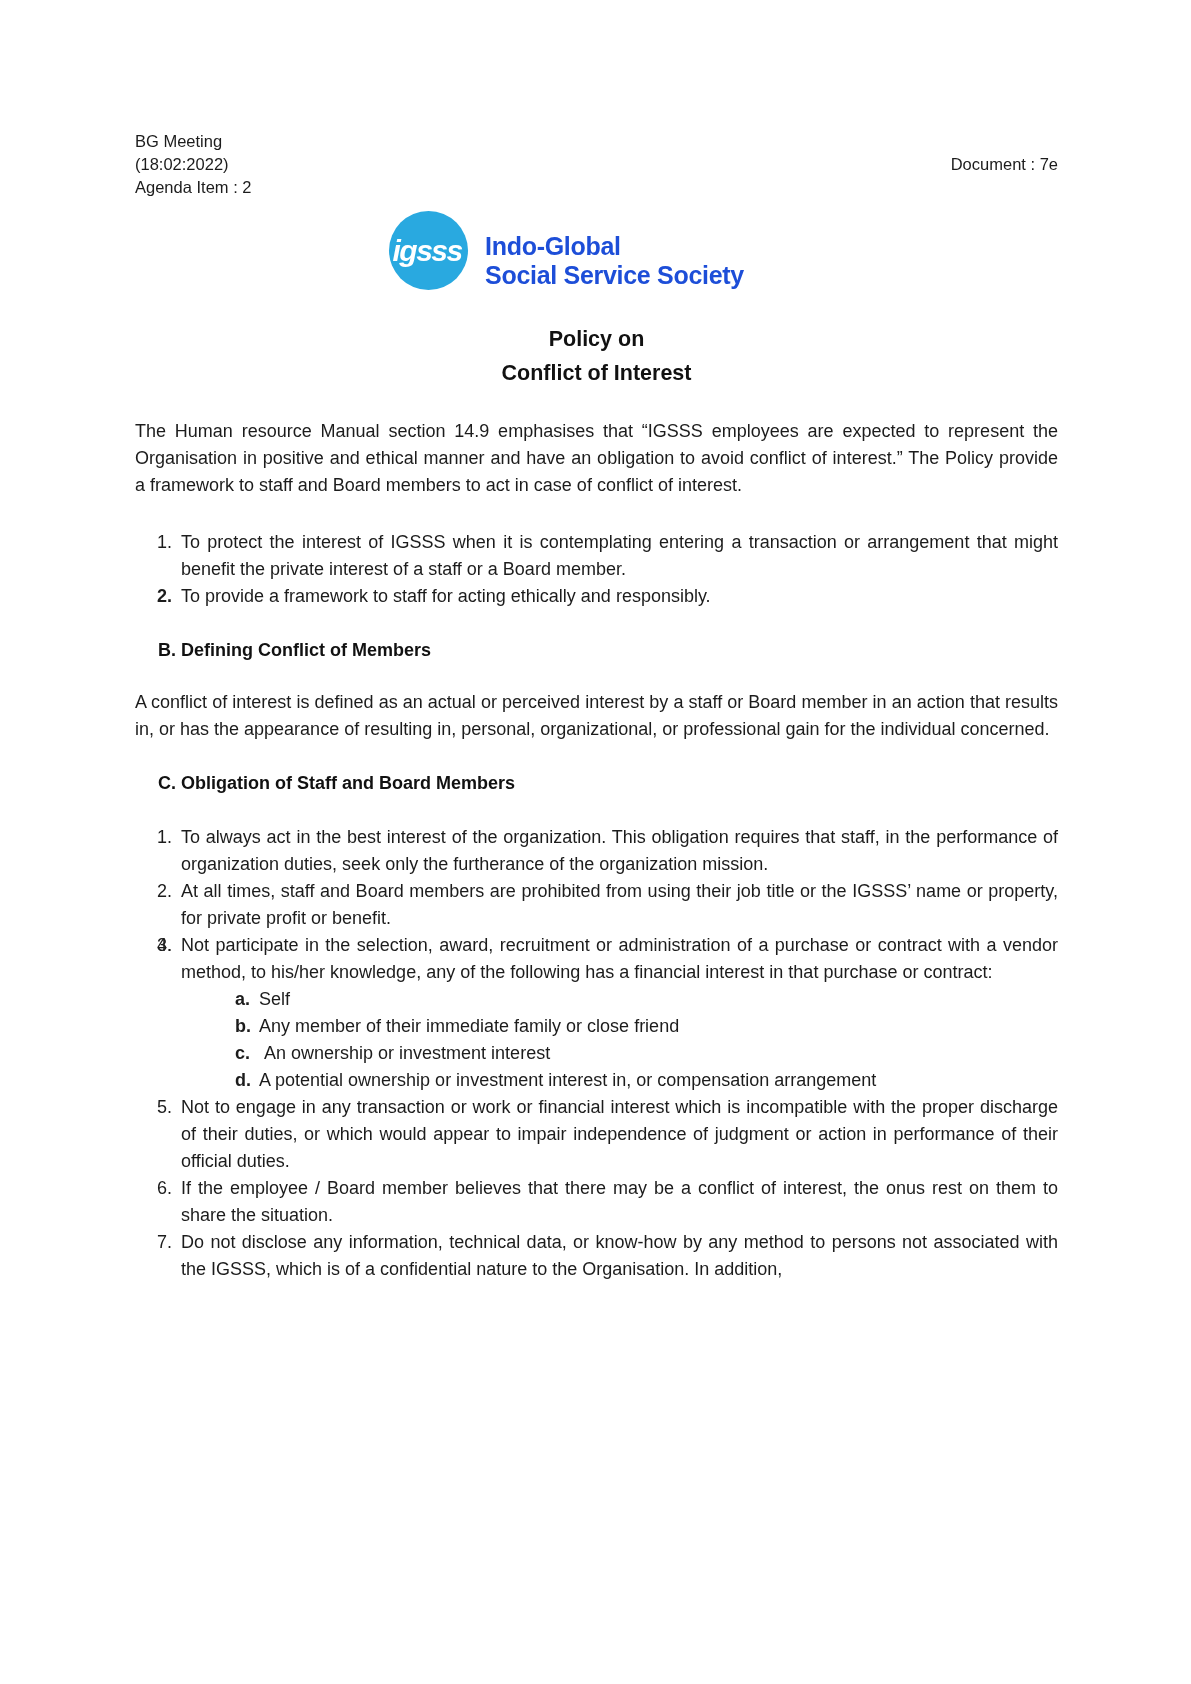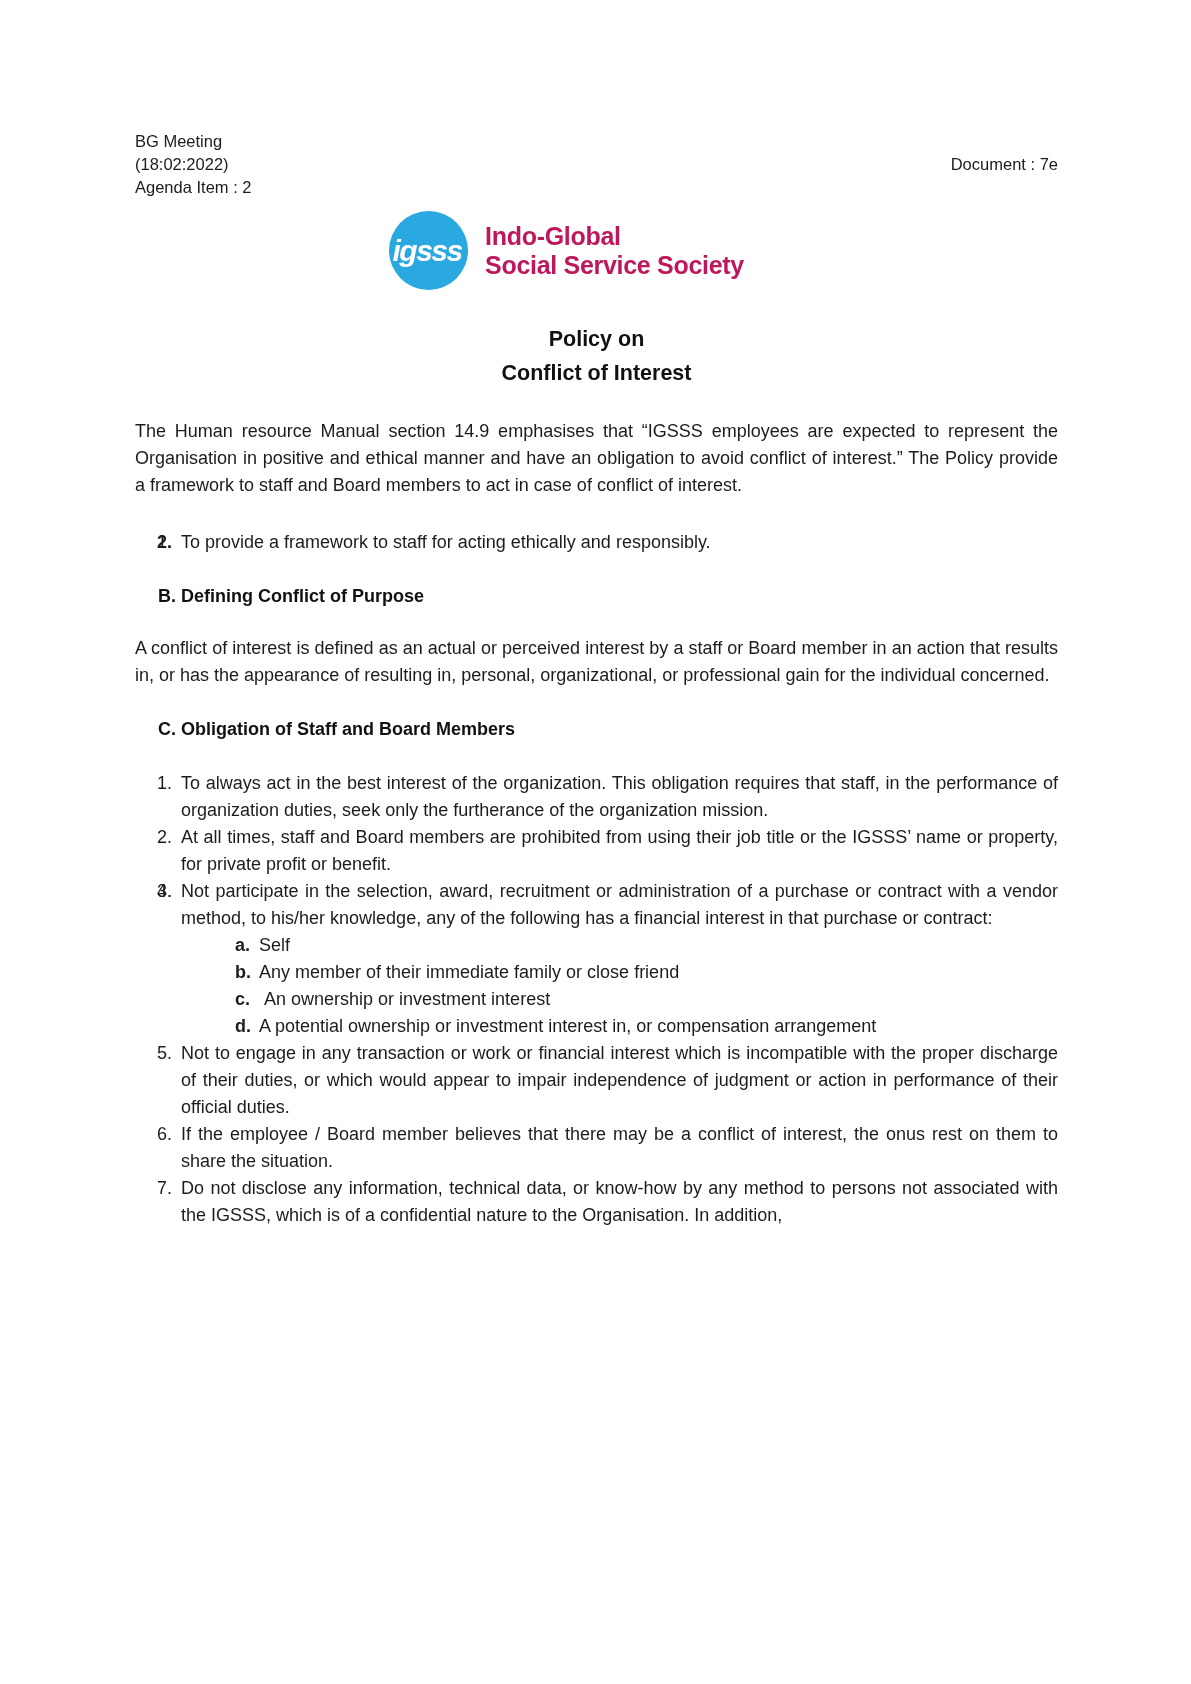--- a/index.html
+++ b/index.html
@@ -18,21 +18,21 @@
     display: flex;
     justify-content: space-between;
     align-items: flex-start;
     font-size: 16.5px;
     line-height: 23px;
   }
   .doc-ref { margin-top: 23px; }
   .logo-row {
     display: flex;
     justify-content: center;
-    align-items: center;
+    align-items: flex-end;
     gap: 17px;
     margin-top: 12px;
     transform: translateX(-30px);
   }
   .logo-circle {
     width: 79px;
     height: 79px;
     border-radius: 50%;
     display: flex;
     align-items: center;
@@ -93,44 +93,45 @@
       <div>(18:02:2022)</div>
       <div>Agenda Item : 2</div>
     </div>
     <div class="doc-ref">Document : 7e</div>
   </div>
 
   <div class="logo-row">
     <div class="logo-circle" id="logo-circle" style="background: rgb(41, 169, 224);">
       <span>igsss</span>
     </div>
-    <div class="logo-text" id="logo-text" style="color: #be185d;">
+    <div class="logo-text" id="logo-text" style="color: #1d4ed8;">
       <div>Indo-Global</div>
       <div>Social Service Society</div>
     </div>
   </div>
 
   <h1 class="title">
     <span>Policy on</span><br>
     <span>Conflict of Interest</span>
   </h1>
 
   <p class="para">The Human resource Manual section 14.9 emphasises that “IGSSS employees are expected to represent the Organisation in positive and ethical manner and have an obligation to avoid conflict of interest.” The Policy provide  a framework to staff and Board members to act in case of conflict of interest.</p>
 
   <div class="list">
     <div class="li">
       <span class="marker">1.</span>
+      <span>To protect the interest of IGSSS when it is contemplating entering a transaction or arrangement that might benefit the private interest of a staff or a Board member.</span>
     </div>
     <div class="li">
       <span class="marker bold">2.</span>
       <span>To provide a framework to staff for acting ethically and responsibly.</span>
     </div>
   </div>
 
-  <h2 class="section-heading">B. Defining Conflict of Purpose</h2>
+  <h2 class="section-heading">B. Defining Conflict of Members</h2>
   <p class="para">A conflict of interest is defined as an actual or perceived interest by a staff or Board member in an action that results in, or has the appearance of resulting in, personal, organizational, or professional gain for the individual concerned.</p>
 
   <h2 class="section-heading">C. Obligation of Staff and Board Members</h2>
   <div class="list">
     <div class="li">
       <span class="marker">1.</span>
       <span>To always act in the best interest of the organization. This obligation requires that staff, in the performance of organization duties, seek only the furtherance of the organization mission.</span>
     </div>
     <div class="li">
       <span class="marker">2.</span>

